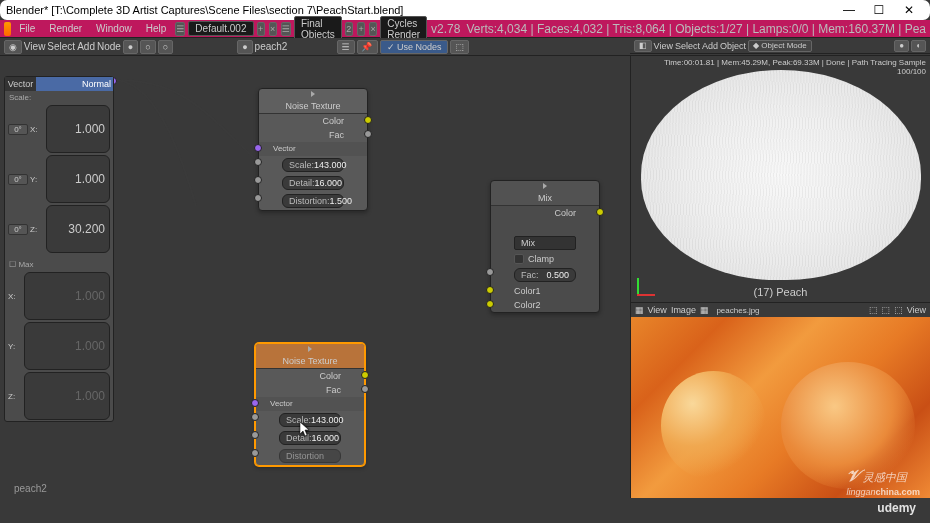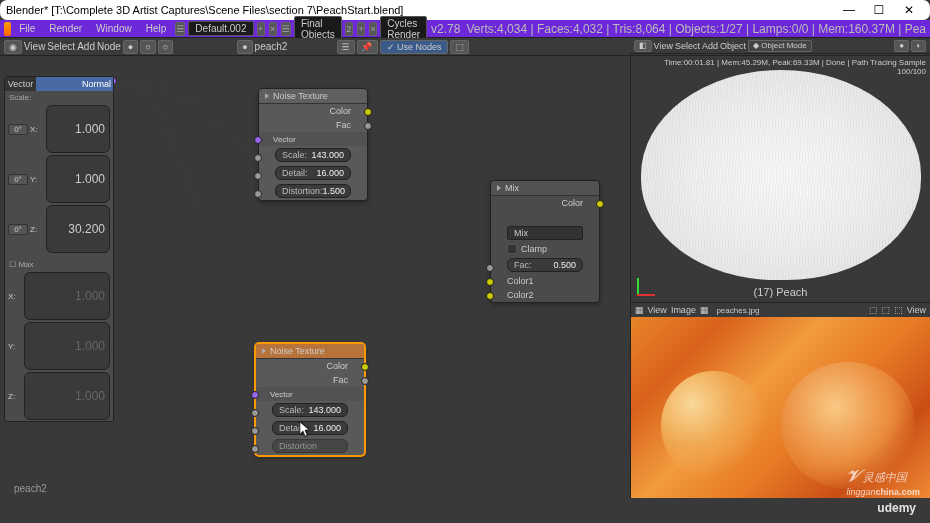--- a/index.html
+++ b/index.html
@@ -1,20 +1,20 @@
 <!DOCTYPE html>
 <html><head>
 <meta charset="utf-8">
 <style>
 * { box-sizing: border-box; margin: 0; padding: 0; font-family: "Segoe UI", Arial, sans-serif; }
 body { width: 930px; height: 523px; background: #393939; overflow: hidden; position: relative; }
 .titlebar { height: 20px; background: #fff; display: flex; align-items: center; padding: 0 6px; font-size: 11px; color: #000; border-radius: 7px; }
 .titlebar .spacer { flex: 1; }
 .titlebar .wbtn { width: 30px; text-align: center; font-size: 12px; }
-.menubar { height: 18px; background: #6d28d9; border-bottom: 1px solid #222; display: flex; align-items: center; padding: 0 4px; gap: 2px; font-size: 10px; color: #ccc; }
+.menubar { height: 18px; background: #be185d; border-bottom: 1px solid #222; display: flex; align-items: center; padding: 0 4px; gap: 2px; font-size: 10px; color: #ccc; }
 .menubar .micon { width: 14px; height: 14px; background: linear-gradient(#f90,#f60); border-radius: 2px; }
 .menubar .mitem { padding: 0 6px; cursor: pointer; }
 .menubar .field { background: #1a1a1a; border: 1px solid #555; border-radius: 2px; padding: 1px 6px; color: #ccc; font-size: 10px; }
 .menubar .btn { display:inline-block; width:14px; height:14px; background:#555; border:1px solid #666; border-radius:2px; margin:0 1px; font-size:9px; text-align:center; line-height:12px; color:#aaa;}
 .menubar .stats { font-size: 12px; color: #bbb; white-space: nowrap; }
 .toolbar { height: 18px; background: #3a3a3a; border-bottom: 1px solid #222; display: flex; align-items: center; padding: 0 4px; gap: 2px; font-size: 10px; color: #ccc; }
 .toolbar .btn { display:inline-block; height:14px; padding:0 4px; background:#555; border:1px solid #666; border-radius:2px; font-size:9px; line-height:12px; color:#ccc;}
 .node-area { position: absolute; left: 0; top: 56px; width: 630px; height: 442px; background: #393939; overflow:hidden;}
 .node-area .bottom-label { position:absolute; bottom:4px; left:14px; font-size:10px; color:#999; }
 .viewport { position: absolute; right:0; top:56px; width:300px; height:246px; background:#393939; border-left:1px solid #222; }
@@ -26,23 +26,23 @@
 .viewport .obj-label { position:absolute; bottom:4px; left:50%; transform:translateX(-50%); font-size:11px; color:#ccc; }
 .viewport .hud { position:absolute; top:2px; left:4px; right:4px; font-size:8px; color:#ccc; text-align:right; }
 .img-area { position: absolute; right:0; top:302px; width:300px; height:196px; background:#393939; border-left:1px solid #222; border-top:1px solid #222; }
 .img-area .imgbar { height:14px; background:#3a3a3a; display:flex; align-items:center; gap:4px; font-size:9px; color:#ccc; padding:0 4px; }
 .img-area .img { position:absolute; top:14px; left:0; right:0; bottom:0; background: linear-gradient(135deg, #e8852a 0%, #d9621a 20%, #f29b3e 40%, #e77a25 60%, #c94f15 80%, #f08a35 100%); }
 .img-area .img::before { content:''; position:absolute; left:10%; top:30%; width:35%; height:60%; border-radius:50%; background: radial-gradient(circle at 30% 30%, #f9d89a 0%, #f0a850 40%, transparent 70%); }
 .img-area .img::after { content:''; position:absolute; right:5%; top:25%; width:45%; height:70%; border-radius:50%; background: radial-gradient(circle at 40% 35%, #f9c884 0%, #ea8a3a 50%, transparent 75%); }
 .node { position:absolute; background:#4b4b4b; border:1px solid #222; border-radius:4px; box-shadow: 0 2px 4px rgba(0,0,0,0.3); font-size:9px; color:#ccc; }
 .node.selected { border-color:#f90; box-shadow: 0 0 0 1px #f90, 0 2px 4px rgba(0,0,0,0.3); }
 .node-gray { background:#595959; }
-.node-header { padding:2px 6px; background:rgba(255,255,255,0.04); border-bottom:1px solid #333; display:flex; align-items:center; gap:4px; border-radius:3px 3px 0 0;}
+.node-header { padding:2px 6px; background:rgba(255,255,255,0.04); border-bottom:1px solid #333; display:flex; align-items:center; gap:4px; border-radius:3px 3px 0 0;flex-direction:column;}
 .node-header .collapse { width:0; height:0; border-left:4px solid #aaa; border-top:3px solid transparent; border-bottom:3px solid transparent; }
-.node-row { padding:2px 16px; display:flex; align-items:flex-end; justify-content:flex-end; position:relative; min-height:14px; }
+.node-row { padding:2px 23px; display:flex; align-items:flex-start; justify-content:flex-end; position:relative; min-height:14px; }
 .node-row.left { justify-content:flex-start; }
 .node-row.sect { background:rgba(0,0,0,0.08); font-size:8px; padding-left:14px; }
 .node-field { background:#3a3a3a; border:1px solid #222; border-radius:6px; padding:1px 6px; display:flex; justify-content:space-between; width:100%; font-size:9px; }
 .node-field .lbl { color:#bbb; }
 .node-field .val { color:#eee; }
 .node-select { background:#333; border:1px solid #222; border-radius:2px; padding:1px 6px; width:100%; font-size:9px; }
 .node-check { display:flex; align-items:center; gap:4px; width:100%; font-size:9px; }
 .node-check .box { width:10px; height:10px; background:#333; border:1px solid #555; border-radius:2px; }
 .sock { width:8px; height:8px; border-radius:50%; position:absolute; border:1px solid #222; }
 .sock.out { right:-5px; }

